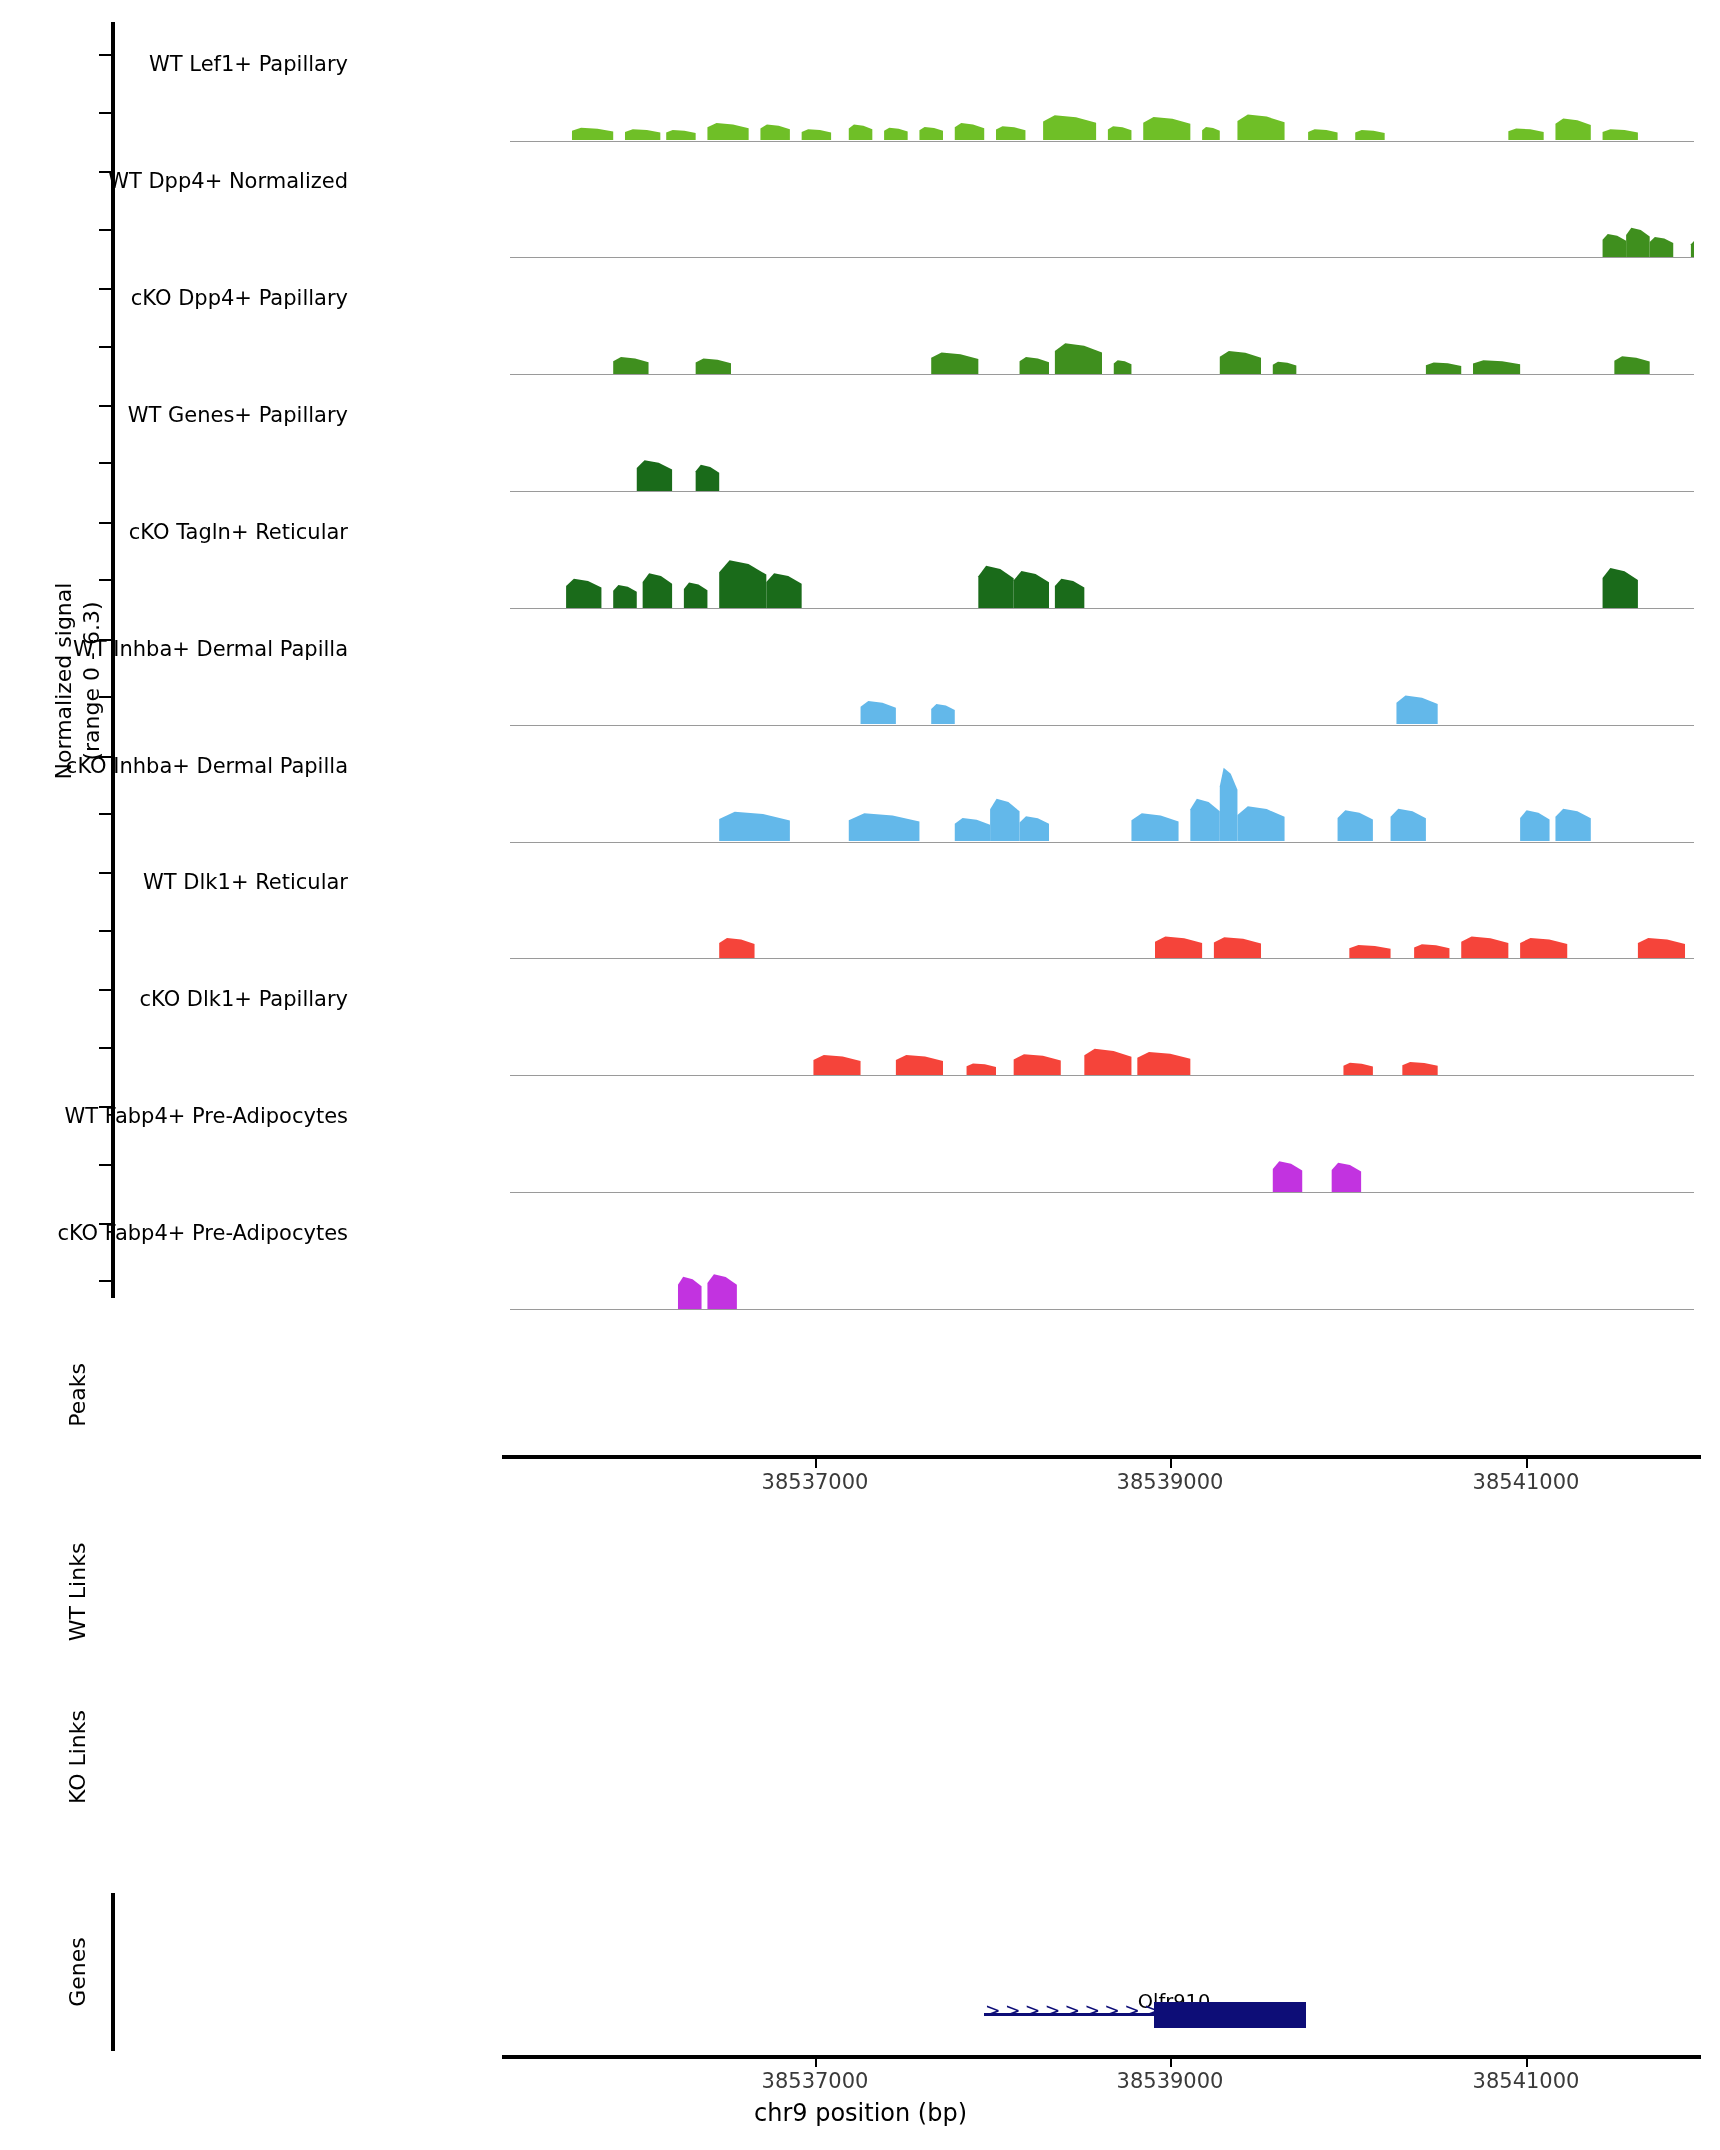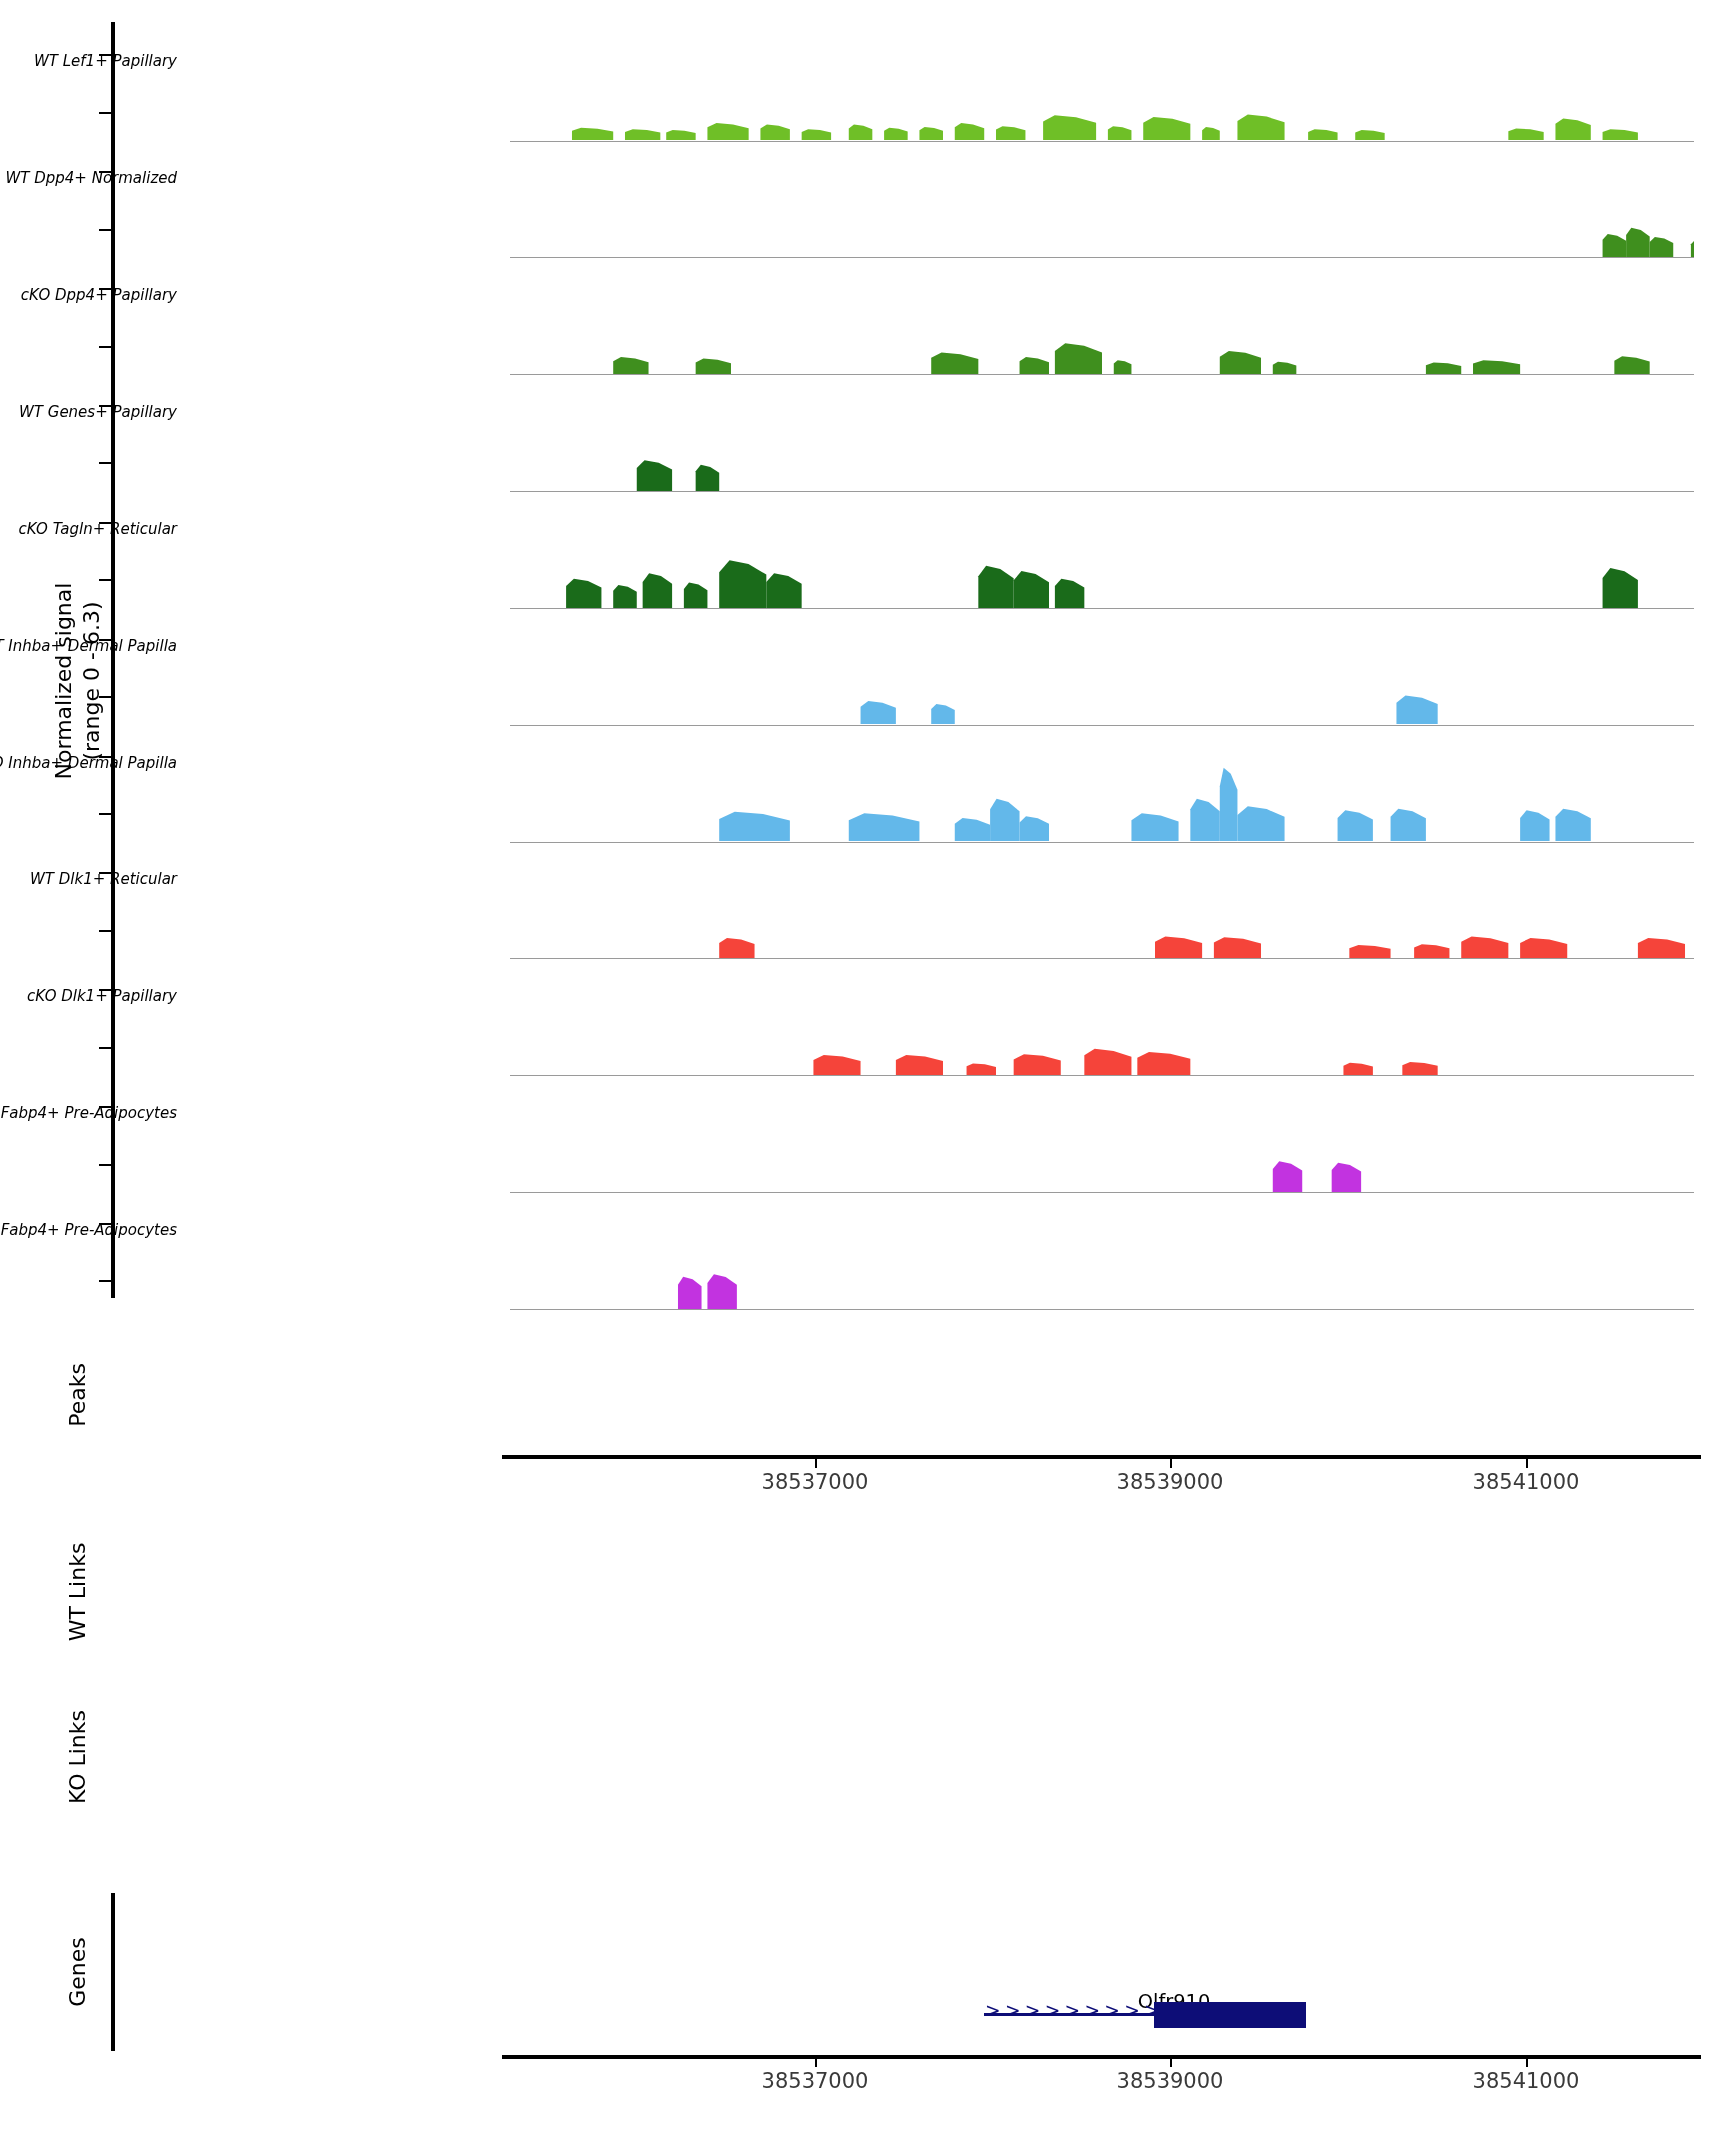--- a/index.html
+++ b/index.html
@@ -49,26 +49,25 @@
     height: 2.2px;
   }
   
   .track {
     position: absolute;
     left: 0;
     width: 1721px;
   }
   .track-label {
     position: absolute;
-    right: 1544px;
-    font-size: 15px;
+    right: 1373px;
+    font-size: 21px;
     white-space: nowrap;
     text-align: right;
     line-height: 1;
-    font-style: italic;
   }
   .track-baseline {
     position: absolute;
     left: 510px;
     width: 1184px;
     height: 1.4px;
     background: #9a9a9a;
   }
   
   .side-label-wrap {
@@ -347,20 +346,21 @@
   <div class="gaxis-line" style="top:2055px;"></div>
   <div id="gaxis-bottom-ticks">
       <div class="gaxis-tick" style="left: 815px; top: 2058px;"></div>
       <div class="gaxis-ticklabel" style="left: 815px; top: 2069px;">38537000</div>
       <div class="gaxis-tick" style="left: 1170px; top: 2058px;"></div>
       <div class="gaxis-ticklabel" style="left: 1170px; top: 2069px;">38539000</div>
       <div class="gaxis-tick" style="left: 1526px; top: 2058px;"></div>
       <div class="gaxis-ticklabel" style="left: 1526px; top: 2069px;">38541000</div>
     </div>
 
+  <div class="xaxis-title" style="top:2099px; left:0;">chr9 position (bp)</div>
 
 <div class="tick" style="left: 99px; width: 16px; top: 54px;"></div>
     <div class="tick" style="left: 99px; width: 16px; top: 112px;"></div>
     <div class="tick" style="left: 99px; width: 16px; top: 171px;"></div>
     <div class="tick" style="left: 99px; width: 16px; top: 229px;"></div>
     <div class="tick" style="left: 99px; width: 16px; top: 288px;"></div>
     <div class="tick" style="left: 99px; width: 16px; top: 346px;"></div>
     <div class="tick" style="left: 99px; width: 16px; top: 405px;"></div>
     <div class="tick" style="left: 99px; width: 16px; top: 462px;"></div>
     <div class="tick" style="left: 99px; width: 16px; top: 522px;"></div>

